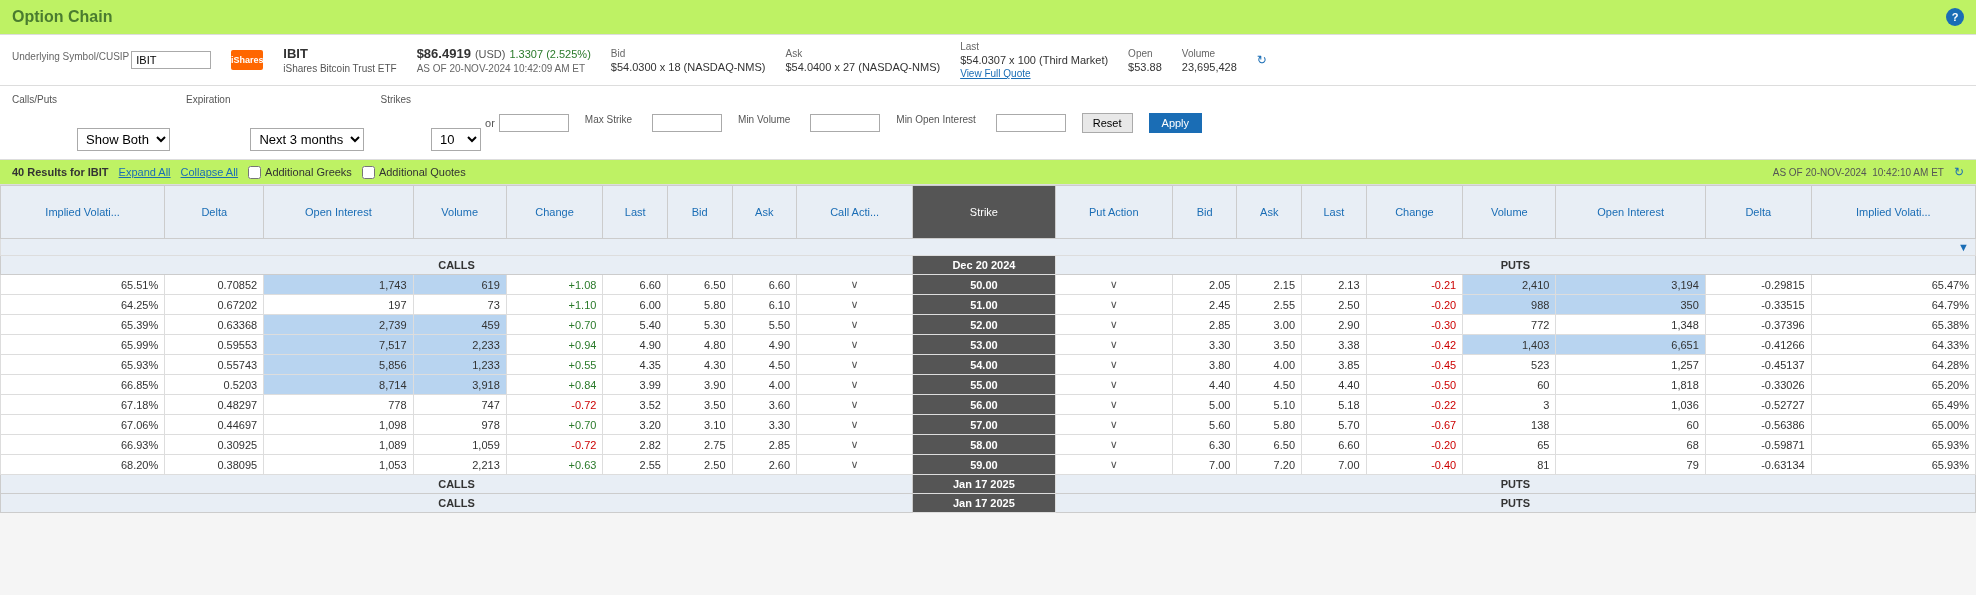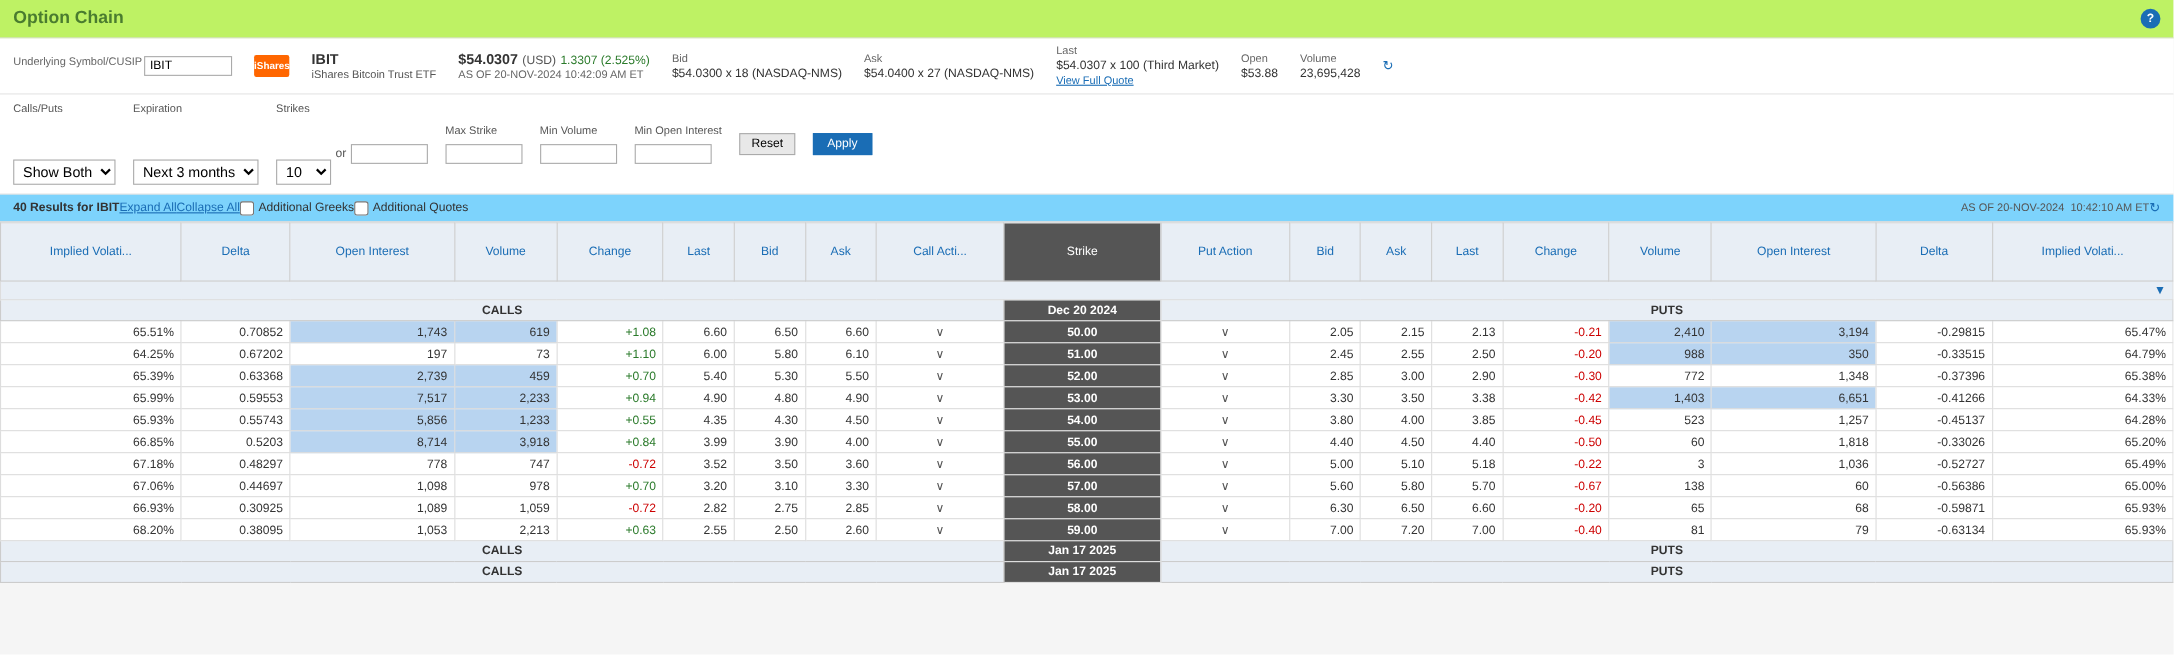--- a/index.html
+++ b/index.html
@@ -67,21 +67,21 @@
 
     .filter-bar {
       background: #fff;
       border-bottom: 1px solid #ddd;
       padding: 8px 12px;
       display: flex;
       align-items: center;
       gap: 16px;
       flex-wrap: wrap;
     }
-    .filter-group { display: flex; flex-direction: column; gap: 6px; }
+    .filter-group { display: flex; gap: 20px; }
     .filter-label { font-size: 10px; color: #555; }
     .filter-control { display: flex; align-items: center; gap: 2px; }
     .filter-select {
       border: 1px solid #aaa;
       padding: 2px 4px;
       font-size: 13px;
       background: #fff;
       cursor: pointer;
       margin-top: 34px;
     }
@@ -102,26 +102,26 @@
       background: #1a6db5;
       border: 1px solid #1a6db5;
       color: white;
       padding: 3px 12px;
       font-size: 11px;
       cursor: pointer;
     }
     .or-text { font-size: 11px; color: #555; }
 
     .results-bar {
-      background: #7dd3fc;
+      background: #bef264;
       border-bottom: 1px solid #ddd;
       padding: 5px 12px;
       display: flex;
       align-items: center;
-      gap: 0;
+      gap: 10px;
     }
     .results-label { font-size: 11px; font-weight: bold; }
     .link-text { color: #1a6db5; cursor: pointer; text-decoration: underline; font-size: 11px; }
     .checkbox-group { display: flex; align-items: center; gap: 4px; font-size: 11px; }
     .spacer { flex: 1; }
     .as-of-text { font-size: 10px; color: #555; }
 
     .option-table {
       width: 100%;
       border-collapse: collapse;
@@ -186,21 +186,21 @@
     <span class="symbol-label">Underlying Symbol/CUSIP</span>
     <input class="symbol-input" value="IBIT" style="">
   </div>
   <div class="etf-logo">iShares</div>
   <div class="quote-main">
     <span class="quote-symbol">IBIT</span>
     <span class="quote-name">iShares Bitcoin Trust ETF</span>
   </div>
   <div style="display:flex;flex-direction:column;gap:2px;">
     <div style="display:flex;align-items:baseline;gap:4px;">
-      <span class="quote-price">$54.0307</span>
+      <span class="quote-price">$86.4919</span>
       <span style="font-size:11px;color:#555;">(USD)</span>
       <span class="quote-change-pos">
         <span>1.3307</span>
         <span>(2.525%)</span>
       </span>
     </div>
     <span class="quote-datetime">AS OF 20-NOV-2024  10:42:09 AM ET</span>
   </div>
   <div class="quote-field">
     <span class="qf-label">Bid</span>

